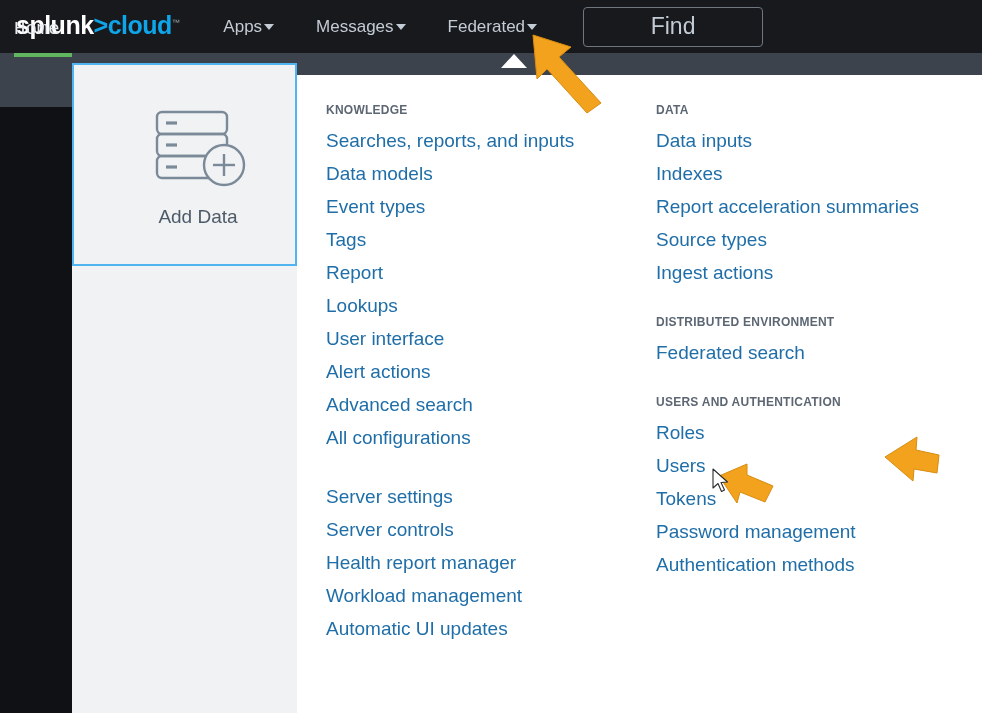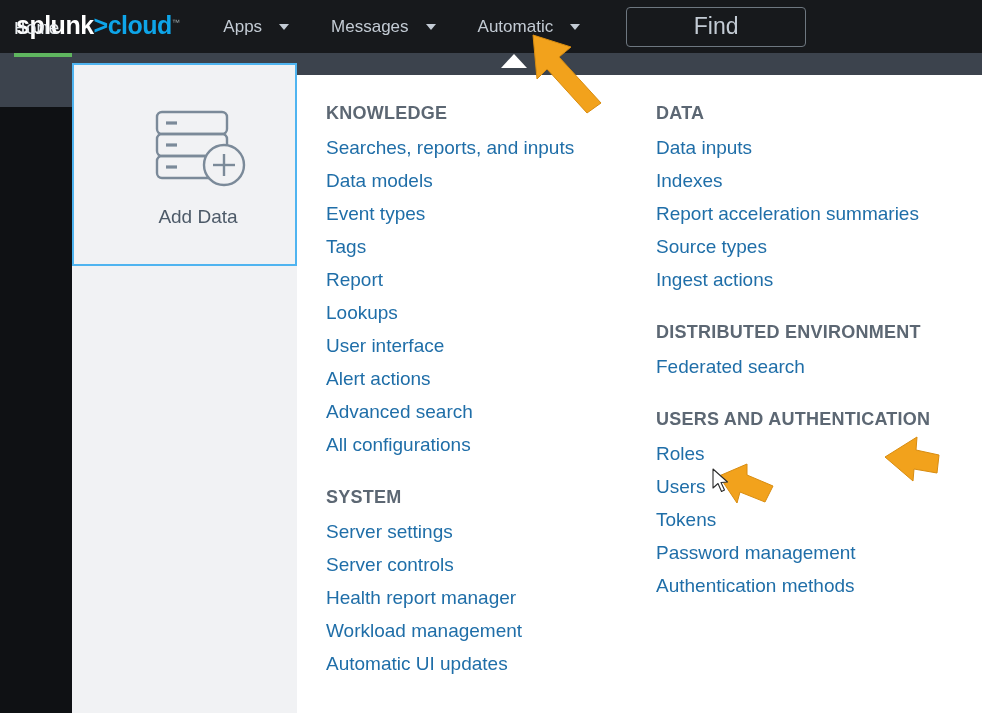--- a/index.html
+++ b/index.html
@@ -21,21 +21,21 @@
     margin-left: 16px; margin-right: 34px;
     font-size: 25px; font-weight: bold; letter-spacing: -0.5px;
     line-height: 1; white-space: nowrap; position: relative; top: -1px;
   }
   .logo .w { color: #ffffff; }
   .logo .g { color: #0ea5e9; }
   .logo .tm { color: #9aa5a8; font-size: 8px; vertical-align: super; font-weight: normal; }
 
   .navitem {
     color: #c3cbd4; font-size: 17px; padding: 6px 10px;
-    display: flex; align-items: center; gap: 17px;
+    display: flex; align-items: center; gap: 2px;
     cursor: pointer; white-space: nowrap;
   }
   .navitem + .navitem { margin-left: 22px; }
   .caret {
     width: 0; height: 0;
     border-left: 5px solid transparent; border-right: 5px solid transparent;
     border-top: 6px solid #c3cbd4; display: inline-block;
   }
   .findbtn {
     margin-left: 36px; width: 180px; height: 40px;
@@ -90,21 +90,21 @@
   
   .dropdown {
     position: absolute; left: 297px; top: 75px; width: 685px; height: 638px;
     background: #ffffff;
   }
   .col { position: absolute; top: 0; }
   .col-left  { left: 29px;  width: 330px; }
   .col-right { left: 359px; width: 320px; }
 
   .grp-title {
-    color: #5c6773; font-size: 18px; font-weight: bold;
+    color: #5c6773; font-size: 12px; font-weight: bold;
     letter-spacing: 0.25px; margin-bottom: 7px; white-space: nowrap;
   }
   .mlink {
     display: block; color: #1f6ea8; font-size: 19px;
     line-height: 33px; text-decoration: none; cursor: pointer;
     white-space: nowrap;
   }
   .grp { margin-bottom: 26px; }
   .grp:first-child { margin-top: 28px; }
 
@@ -127,21 +127,21 @@
       <span class="caret"></span>
     </div>
 
     <div class="navitem">
       <span>Messages</span>
       <span class="caret"></span>
     </div>
 
 
     <div class="navitem">
-      <span>Automatic</span>
+      <span>Federated</span>
       <span class="caret"></span>
     </div>
 
     <div class="findbtn">Find</div>
   </div>
 
   <div class="appbar-right"></div>
   <div class="appbar-tabrow"></div>
   <div class="tab">Home</div>
   <div class="tab-underline"></div>
@@ -177,21 +177,20 @@
           <a class="mlink">Event types</a>
           <a class="mlink">Tags</a>
           <a class="mlink">Report</a>
           <a class="mlink">Lookups</a>
           <a class="mlink">User interface</a>
           <a class="mlink">Alert actions</a>
           <a class="mlink">Advanced search</a>
           <a class="mlink">All configurations</a>
         </div>
         <div class="grp">
-          <div class="grp-title">SYSTEM</div>
           <a class="mlink">Server settings</a>
           <a class="mlink">Server controls</a>
           <a class="mlink">Health report manager</a>
           <a class="mlink">Workload management</a>
           <a class="mlink">Automatic UI updates</a>
         </div>
       </div>
     <div class="col col-right" id="menu-col-1">
         <div class="grp">
           <div class="grp-title">DATA</div>

